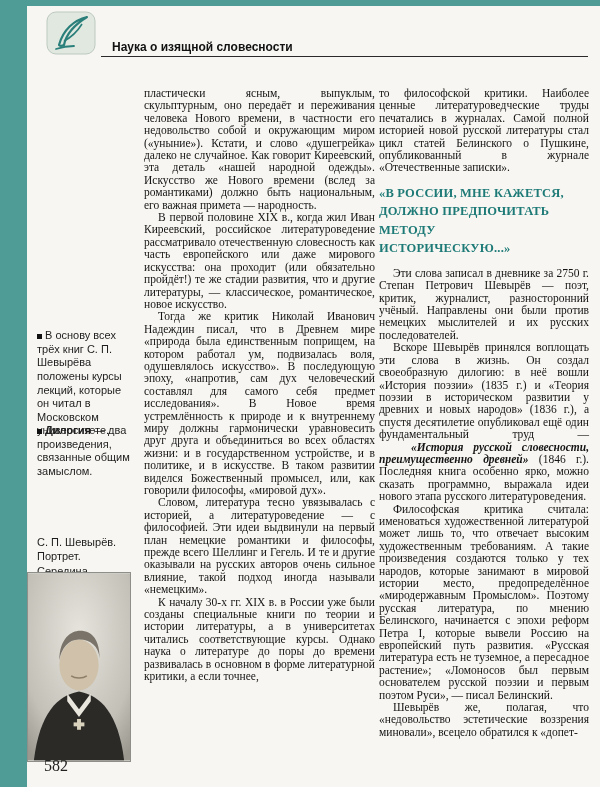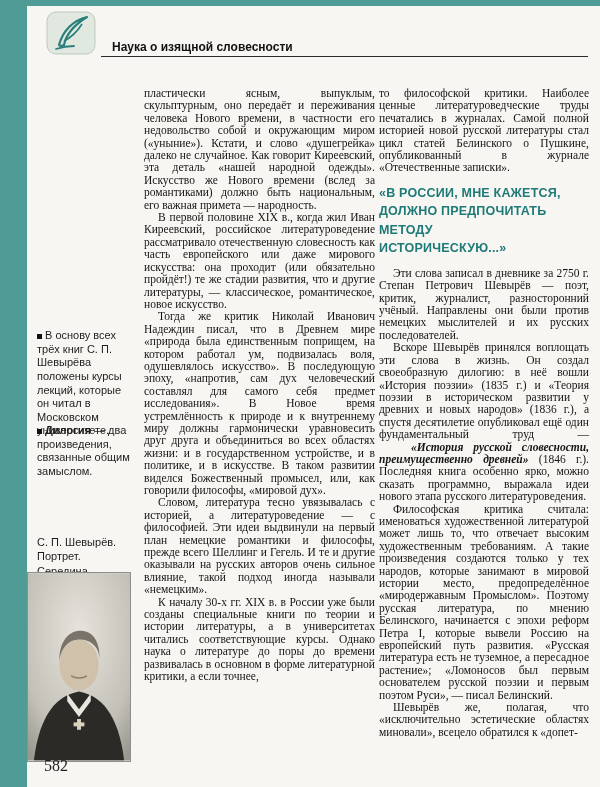--- a/index.html
+++ b/index.html
@@ -51,21 +51,21 @@
     font-size:11.5px;line-height:12.4px;text-align:justify;
     hyphens:auto;-webkit-hyphens:auto;
   }
   .col-mid{left:144px;width:231px;}
   .col-right{left:379px;width:210px;}
   .col p{margin:0;}
   .col p.ind{text-indent:14px;}
 
   .quote-head{
     margin:10px 0 9px 0;
-    font-family:Liberation Sans, sans-serif;font-size:12.5px;line-height:18.5px;font-weight:bold;
+    font-family:Liberation Serif, serif;font-size:12.5px;line-height:18.5px;font-weight:bold;
     color:var(--accent);letter-spacing:.2px;white-space:pre-line;text-align:left;text-indent:0;
   }
   .book-title{font-weight:bold;font-style:italic;margin-left:32px;}
 
   .page-num{position:absolute;left:44px;top:757px;font-size:16px;color:#222;}
 </style>
 </head>
 <body>
 
 <div class="page">
@@ -127,18 +127,18 @@
 
   <section class="col col-right">
     <p>то философской критики. Наиболее ценные литературоведческие труды печатались в журналах. Самой полной историей новой русской литературы стал цикл статей Белинского о Пушкине, опубликованный в журнале «Отечественные записки».</p>
     <h2 class="quote-head">«В РОССИИ, МНЕ КАЖЕТСЯ,
 ДОЛЖНО ПРЕДПОЧИТАТЬ
 МЕТОДУ
 ИСТОРИЧЕСКУЮ...»</h2>
     <p class="ind">Эти слова записал в дневнике за 2750 г. Степан Петрович Шевырёв — поэт, критик, журналист, разносторонний учёный. Направлены они были против немецких мыслителей и их русских последователей.</p>
     <p class="ind"><span>Вскоре Шевырёв принялся воплощать эти слова в жизнь. Он создал своеобразную дилогию: в неё вошли «История поэзии» (1835 г.) и «Теория поэзии в историческом развитии у древних и новых народов» (1836 г.), а спустя десятилетие опубликовал ещё один фундаментальный труд — </span><span class="book-title">«История русской словесности, преимущественно древней»</span><span> (1846 г.). Последняя книга особенно ярко, можно сказать программно, выражала идеи нового этапа русского литературоведения.</span></p>
     <p class="ind">Философская критика считала: именоваться художественной литературой может лишь то, что отвечает высоким художественным требованиям. А такие произведения создаются только у тех народов, которые занимают в мировой истории место, предопределённое «миродержавным Промыслом». Поэтому русская литература, по мнению Белинского, начинается с эпохи реформ Петра I, которые вывели Россию на европейский путь развития. «Русская литература есть не туземное, а пересадное растение»; «Ломоносов был первым основателем русской поэзии и первым поэтом Руси», — писал Белинский.</p>
-    <p class="ind">Шевырёв же, полагая, что «исключительно эстетические областях миновали», всецело обратился к «допет-</p>
+    <p class="ind">Шевырёв же, полагая, что «недовольство эстетические воззрения миновали», всецело обратился к «допет-</p>
   </section>
 
   <div class="page-num">582</div>
 
 </div>
 
 </body></html>

